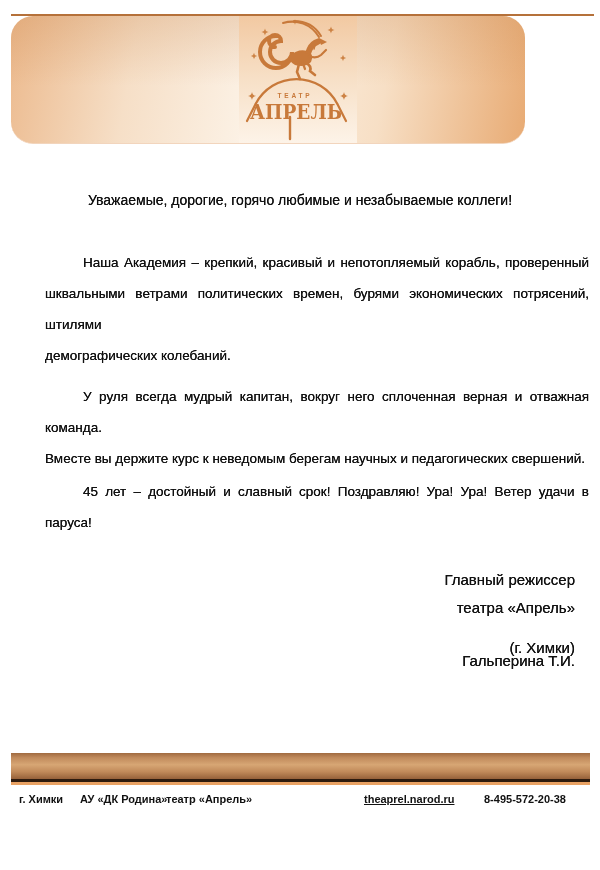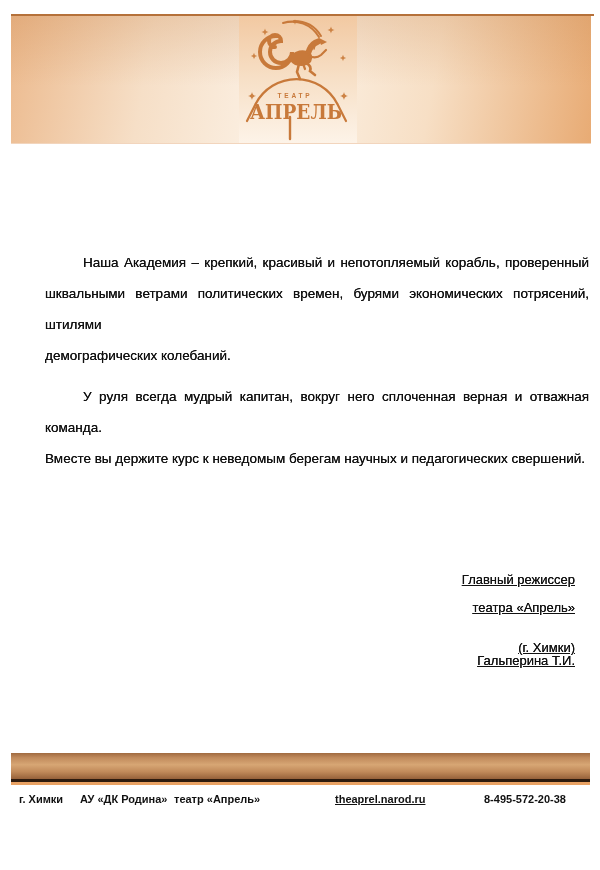--- a/index.html
+++ b/index.html
@@ -1,54 +1,54 @@
 <!DOCTYPE html>
 <html><head>
 <meta charset="utf-8">
 <style>
   html,body{margin:0;padding:0;background:#fff;}
   .page{position:relative;width:600px;height:870px;background:#ffffff;overflow:hidden;
         font-family:"Liberation Sans",sans-serif;color:#111;}
 
   
   .top-rule{position:absolute;top:14px;left:11px;width:583px;height:2px;background:#b5713a;}
-  .header-band{position:absolute;top:16px;left:11px;width:580px;height:127px;
+  .header-band{position:absolute;top:16px;left:11px;width:514px;height:127px;
      background:
        linear-gradient(to bottom, rgba(193,119,56,0.22), rgba(255,255,255,0) 55%),
        linear-gradient(100deg,#ecba8e 0%,#f6dfc7 24%,#fcf2e6 48%,#f7dfc5 72%,#e8ab74 100%);
-     border-bottom:1px solid #f2d5bd;}
+     border-bottom:1px solid #f2d5bd;border-radius:22px;}
   .logo-col{position:absolute;left:228px;top:0;width:118px;height:127px;
      background:linear-gradient(to bottom,#f2c9a2 0%,#f7e0c7 50%,#fdf3e8 100%);}
   .logo-col svg{position:absolute;left:0;top:0;}
   .logo-theatr{font-family:"Liberation Sans",sans-serif;font-weight:bold;font-size:6.5px;letter-spacing:2.8px;fill:#c8793a;}
   .logo-aprel{font-family:"DejaVu Serif",serif;font-weight:bold;font-size:21px;fill:#c8793a;}
 
   
   .salutation{position:absolute;top:189px;left:11px;width:578px;text-align:center;
      font-size:14px;line-height:22px;text-shadow:0 0 .5px currentColor;}
   .para{position:absolute;left:11px;width:578px;font-size:13.5px;text-shadow:0 0 .5px currentColor;}
   .para .line{line-height:31px;text-align:justify;text-align-last:justify;margin-left:34px;}
   .para .line.first{text-indent:38px;}
   .para .line.last{text-align-last:left;}
   #p1{top:247px;} #p2{top:381px;} #p3{top:476px;}
 
-  .sig-line{position:absolute;right:25px;text-align:right;font-size:13px;line-height:20px;
-     text-shadow:0 0 .5px currentColor;white-space:nowrap;text-decoration:underline;}
+  .sig-line{position:absolute;right:25px;text-align:right;font-size:15px;line-height:20px;
+     text-shadow:0 0 .5px currentColor;white-space:nowrap;}
   #sig1{top:570px;} #sig2{top:598px;} #sig3{top:638px;} #sig4{top:643px;margin-top:8px;}
 
   
   .footer-band{position:absolute;top:753px;left:11px;width:579px;}
   .fb-main{height:26px;background:linear-gradient(to bottom,#a06a40 0%,#c08a5c 18%,#d7a674 45%,#c18a5a 72%,#96613a 100%);}
   .fb-dark{height:3px;background:#2e1b0e;}
   .fb-glow{height:3px;background:#e9a264;}
   .footer-row{position:absolute;top:791px;left:0;width:600px;height:16px;
      font-size:11px;font-weight:bold;line-height:16px;}
   .footer-row span{position:absolute;white-space:nowrap;}
-  #f-city{left:19px;} #f-org{left:80px;} #f-theater{left:174px;}
-  #f-site{left:335px;text-decoration:underline;cursor:pointer;} #f-phone{left:484px;}
+  #f-city{left:19px;} #f-org{left:80px;} #f-theater{left:166px;}
+  #f-site{left:364px;text-decoration:underline;cursor:pointer;} #f-phone{left:484px;}
 </style>
 </head>
 <body>
 
 <div class="page">
 
   <div class="top-rule"></div>
   <div class="header-band">
     <div class="logo-col">
       <svg width="118" height="127" viewBox="0 0 118 127">
@@ -85,33 +85,35 @@
           <path d="M 16.6,88 L 8,105" stroke-width="2.2" stroke-linecap="round"></path>
           <path d="M 98.4,88 L 107,105" stroke-width="2.2" stroke-linecap="round"></path>
           <path d="M 51,101 L 51,123" stroke-width="2.4" stroke-linecap="round"></path>
         </g>
         <text class="logo-theatr" x="56" y="82" text-anchor="middle">ТЕАТР</text>
         <text class="logo-aprel" x="57" y="103" text-anchor="middle" textLength="92" lengthAdjust="spacingAndGlyphs">АПРЕЛЬ</text>
       </svg>
     </div>
   </div>
 
+  <div class="salutation">Уважаемые, дорогие, горячо любимые и незабываемые коллеги!</div>
 
   <div class="para" id="p1">
     <div class="line first">Наша Академия – крепкий, красивый и непотопляемый корабль, проверенный</div>
     <div class="line">шквальными ветрами политических времен, бурями экономических потрясений, штилями</div>
     <div class="line last">демографических колебаний.</div>
   </div>
 
   <div class="para" id="p2">
     <div class="line first">У руля всегда мудрый капитан, вокруг него сплоченная верная и отважная команда.</div>
     <div class="line last">Вместе вы держите курс к неведомым берегам научных и педагогических свершений.</div>
   </div>
 
   <div class="para" id="p3">
+    <div class="line first">45 лет – достойный и славный срок! Поздравляю! Ура! Ура! Ветер удачи в паруса!</div>
   </div>
 
   <div class="sig-line" id="sig1">Главный режиссер</div>
   <div class="sig-line" id="sig2">театра «Апрель»</div>
   <div class="sig-line" id="sig3">(г. Химки)</div>
   <div class="sig-line" id="sig4">Гальперина Т.И.</div>
 
   <div class="footer-band">
     <div class="fb-main"></div>
     <div class="fb-dark"></div>

